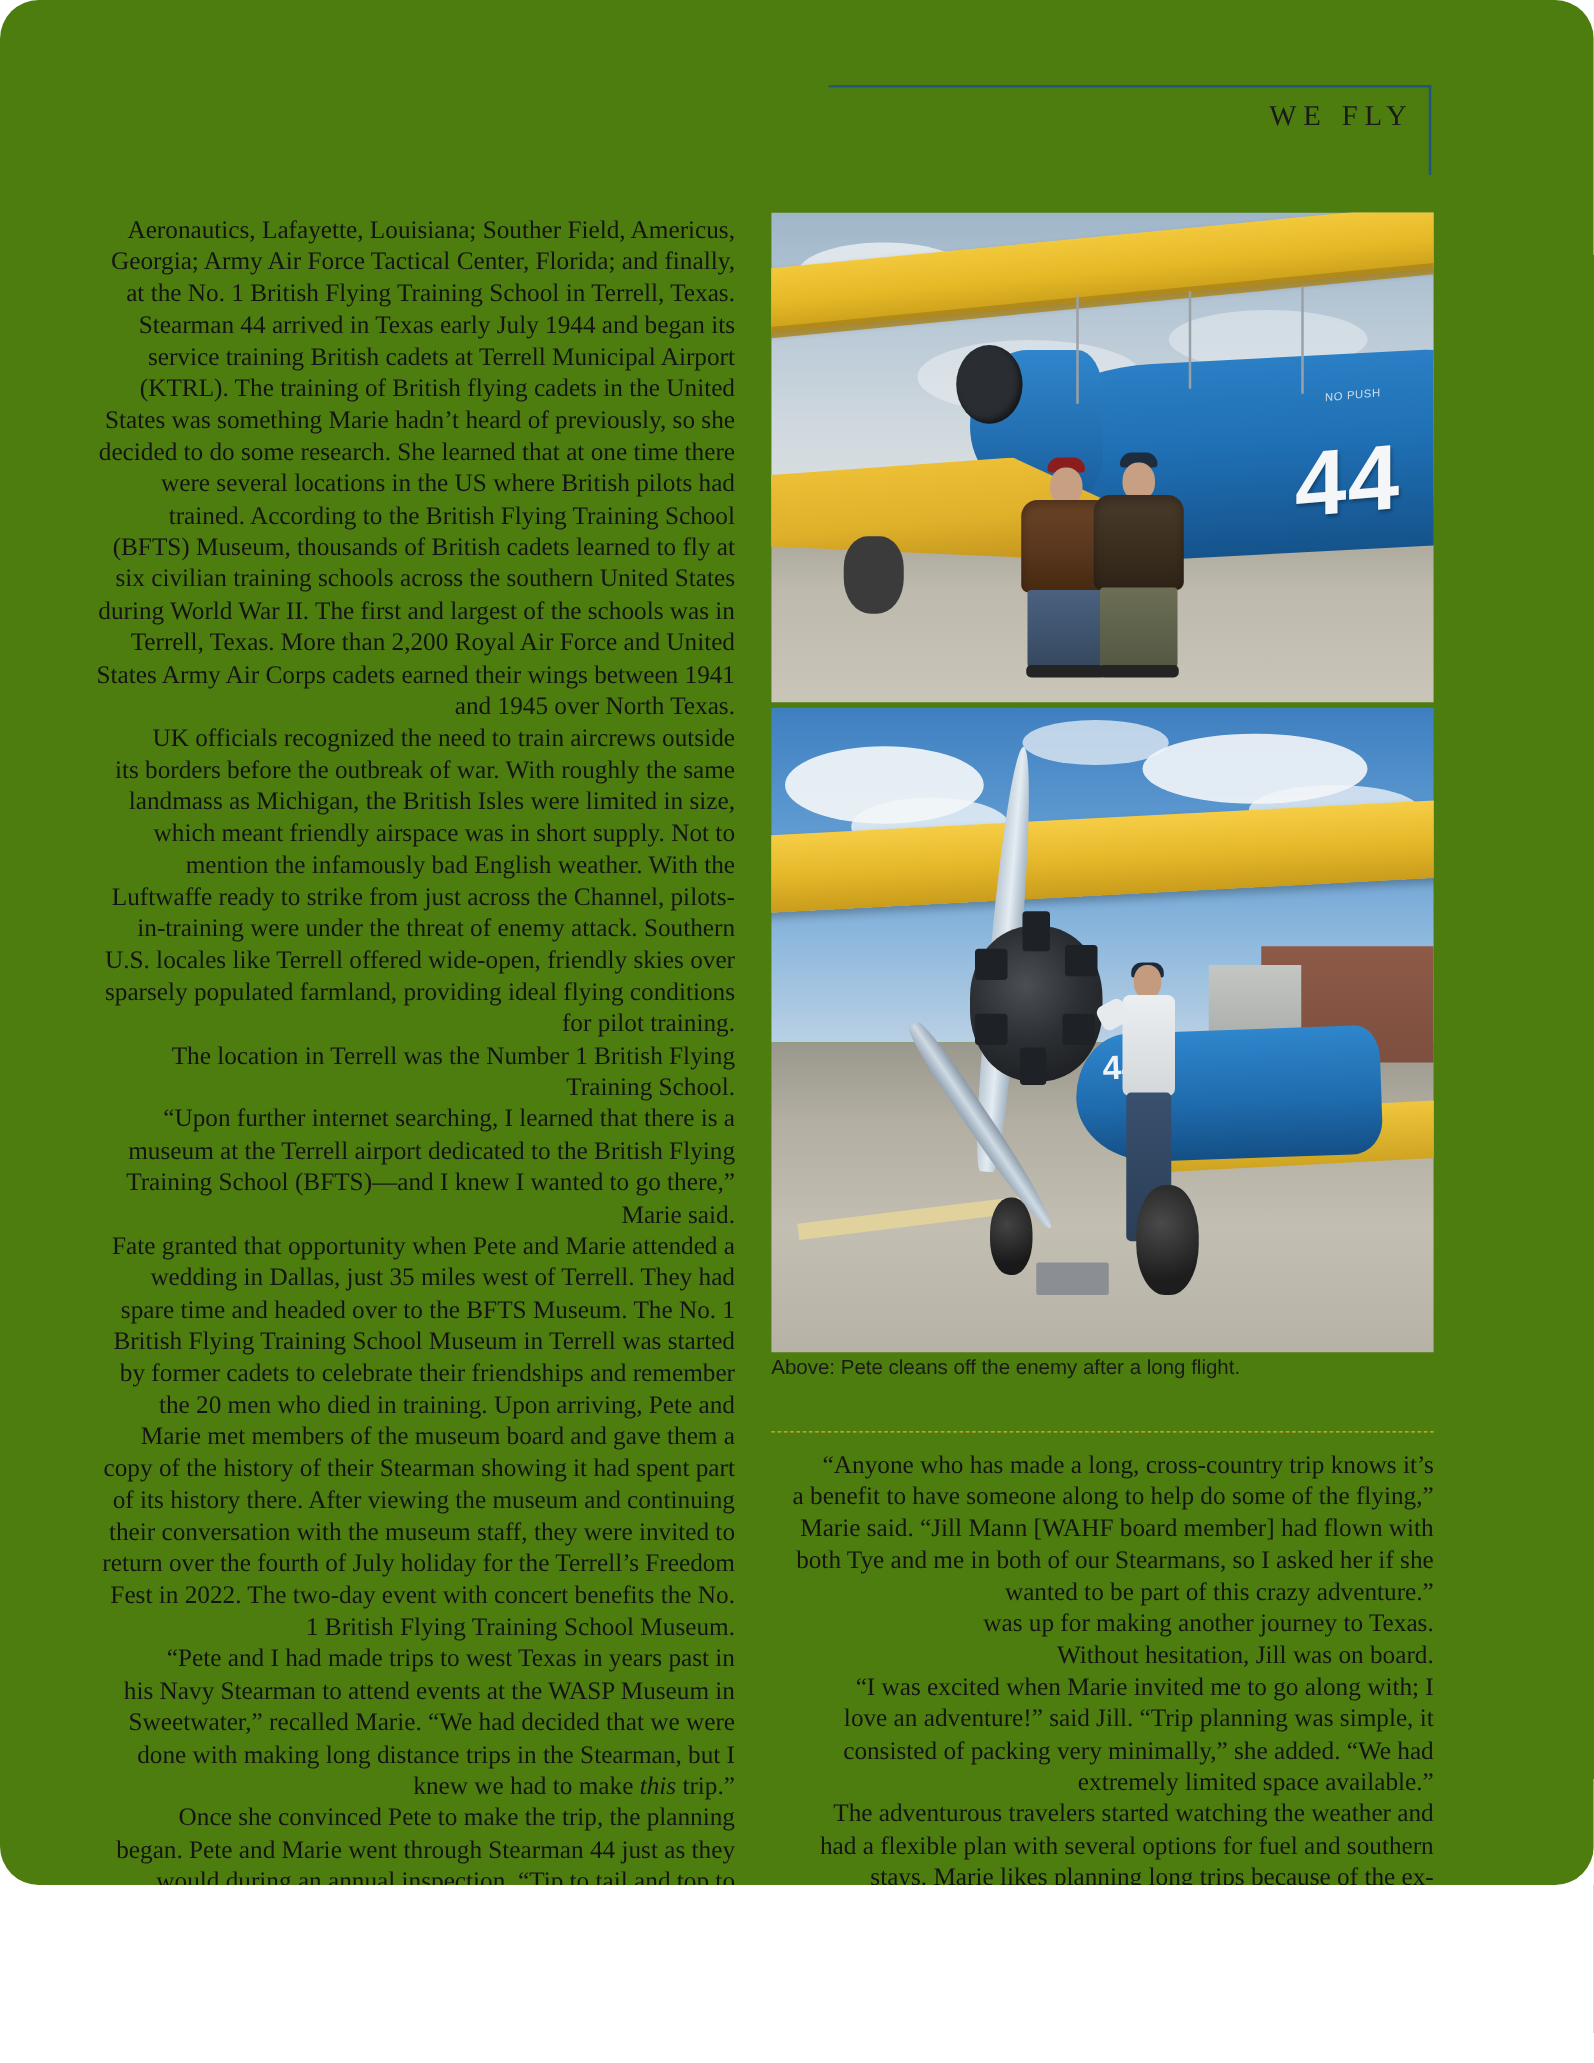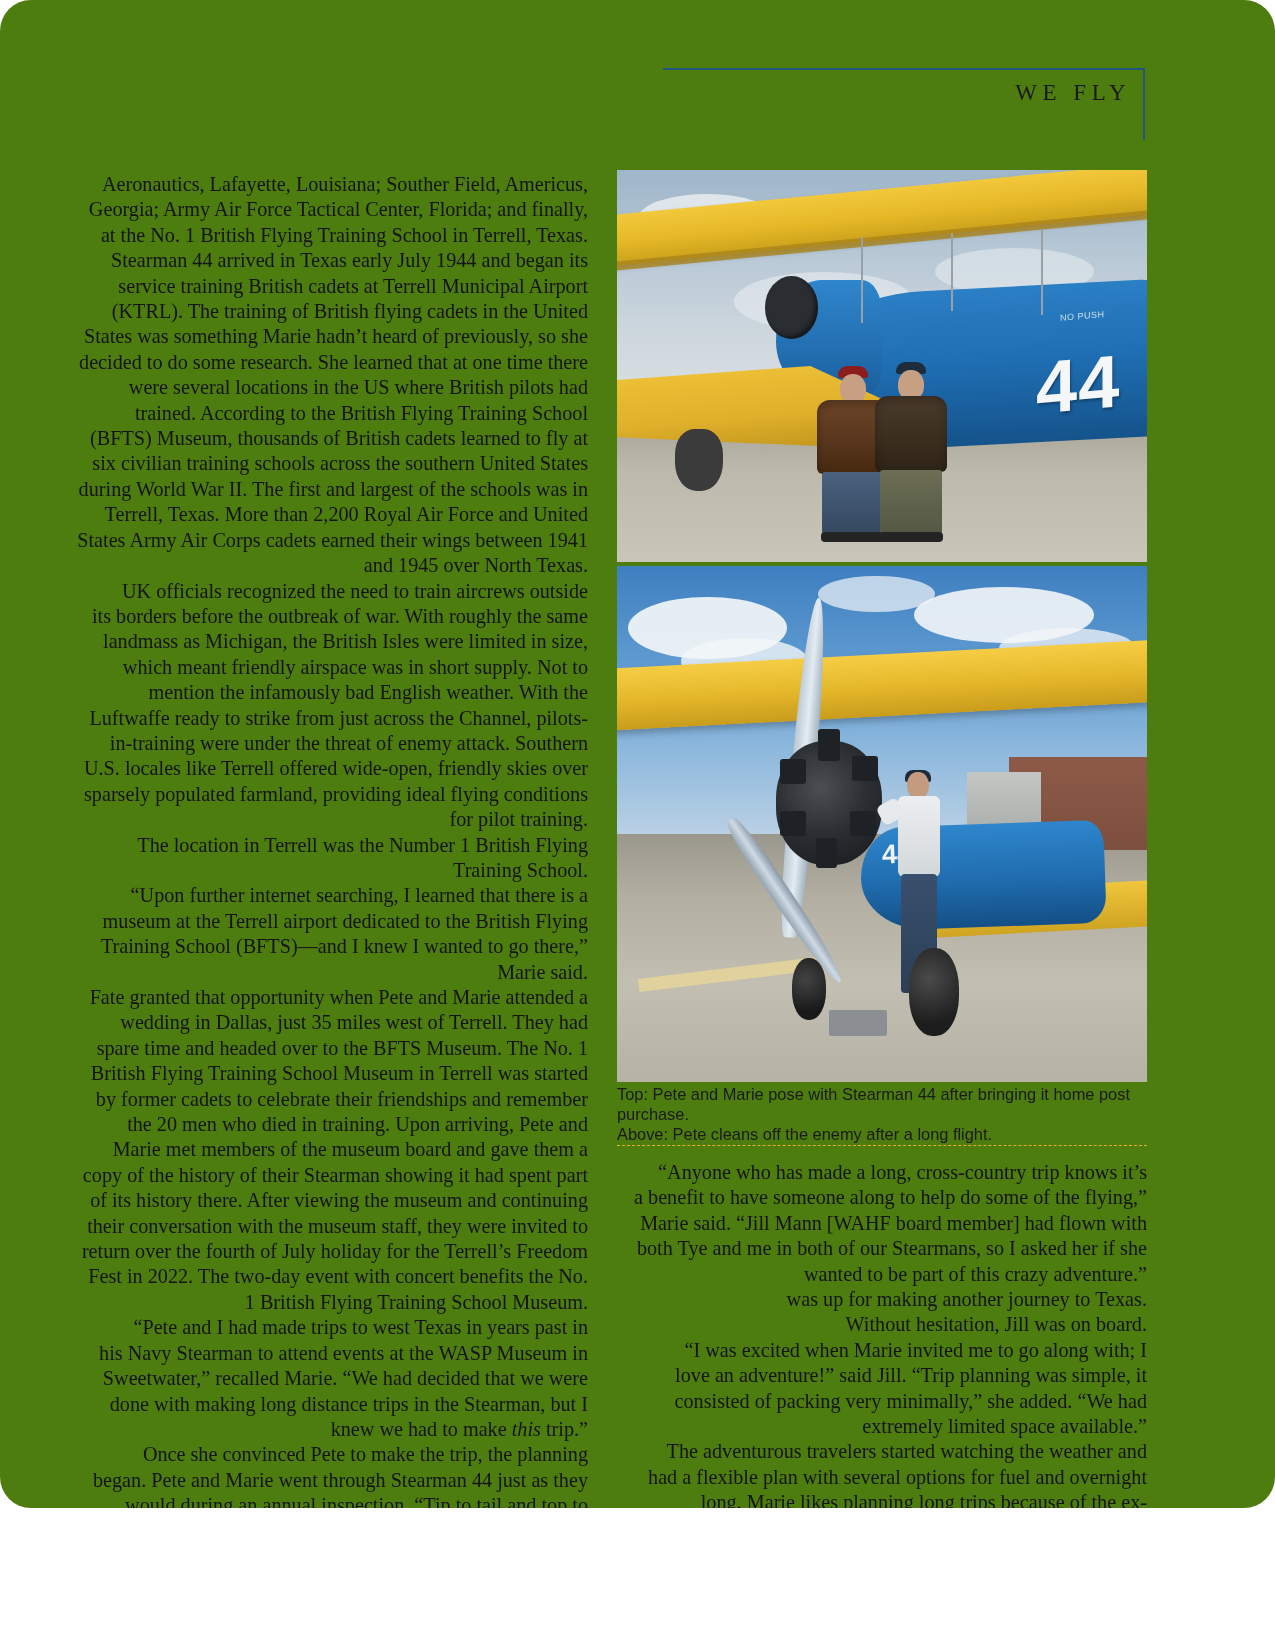--- a/index.html
+++ b/index.html
@@ -462,21 +462,20 @@
         <div class="bjeans"></div>
       </div>
 
       <div class="b-wheel"></div>
       <div class="b-wheel2"></div>
       <div class="b-ladder"></div>
     </div>
   </div>
 
   <div class="caption">
-    <div>Top: Pete and Marie pose with Stearman 44 after bringing it home post purchase.</div>
     <div>Above: Pete cleans off the enemy after a long flight.</div>
   </div>
   <div class="caption-rule"></div>
 
   <div class="col-left">
     <p class="body">Aeronautics, Lafayette, Louisiana; Souther Field, Americus, Georgia; Army Air Force Tactical Center, Florida; and finally, at the No. 1 British Flying Training School in Terrell, Texas.</p>
     <p class="body indent">Stearman 44 arrived in Texas early July 1944 and began its service training British cadets at Terrell Municipal Airport (KTRL). The training of British flying cadets in the United States was something Marie hadn’t heard of previously, so she decided to do some research. She learned that at one time there were several locations in the US where British pilots had trained. According to the British Flying Training School (BFTS) Museum, thousands of British cadets learned to fly at six civilian training schools across the southern United States during World War II. The first and largest of the schools was in Terrell, Texas. More than 2,200 Royal Air Force and United States Army Air Corps cadets earned their wings between 1941 and 1945 over North Texas.</p>
     <p class="body indent">UK officials recognized the need to train aircrews outside its borders before the outbreak of war. With roughly the same landmass as Michigan, the British Isles were limited in size, which meant friendly airspace was in short supply. Not to mention the infamously bad English weather. With the Luftwaffe ready to strike from just across the Channel, pilots-in-training were under the threat of enemy attack. Southern U.S. locales like Terrell offered wide-open, friendly skies over sparsely populated farmland, providing ideal flying conditions for pilot training.</p>
     <p class="body indent">The location in Terrell was the Number 1 British Flying Training School.</p>
     <p class="body indent">“Upon further internet searching, I learned that there is a museum at the Terrell airport dedicated to the British Flying Training School (BFTS)—and I knew I wanted to go there,” Marie said.</p>
@@ -486,20 +485,20 @@
     <p class="body indent"><span>“Pete and I had made trips to west Texas in years past in his Navy Stearman to attend events at the WASP Museum in Sweetwater,” recalled Marie. “We had decided that we were done with making long distance trips in the Stearman, but I knew we had to make </span><em class="ital">this</em><span> trip.”</span></p>
     <p class="body indent">Once she convinced Pete to make the trip, the planning began. Pete and Marie went through Stearman 44 just as they would during an annual inspection. “Tip to tail and top to bottom,” she said.</p>
 
   </div>
 
   <div class="col-right-lower">
     <p class="body indent">“Anyone who has made a long, cross-country trip knows it’s a benefit to have someone along to help do some of the flying,” Marie said. “Jill Mann [WAHF board member] had flown with both Tye and me in both of our Stearmans, so I asked her if she wanted to be part of this crazy adventure.”</p>
     <p class="body">was up for making another journey to Texas.</p>
     <p class="body indent">Without hesitation, Jill was on board.</p>
     <p class="body indent">“I was excited when Marie invited me to go along with; I love an adventure!” said Jill. “Trip planning was simple, it consisted of packing very minimally,” she added. “We had extremely limited space available.”</p>
-    <p class="body indent">The adventurous travelers started watching the weather and had a flexible plan with several options for fuel and overnight long. Marie likes planning long trips because of the ex-</p>
+    <p class="body indent">The adventurous travelers started watching the weather and had a flexible plan with several options for fuel and southern stays. Marie likes planning long trips because of the ex-</p>
   </div>
 
   <div class="footer-rule"></div>
   <div class="footer-left">Photos courtesy of Marie Spear</div>
   <div class="footer-right"><span class="pg">7</span> <span class="issue">Forward in Flight ~ Summer 2023</span></div>
 
 </div>
 
 </body></html>

